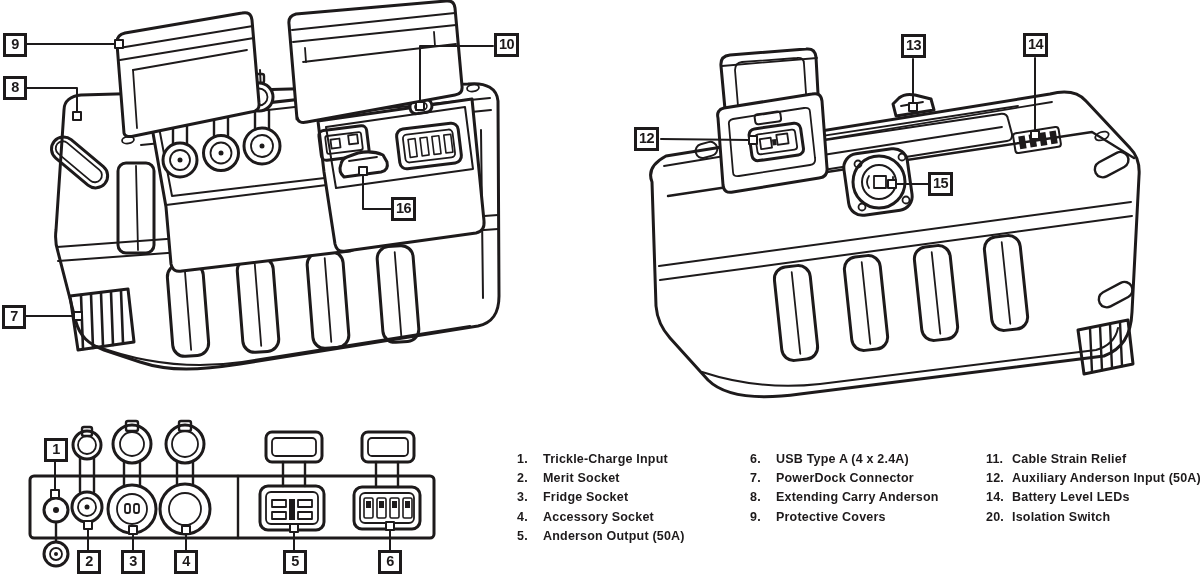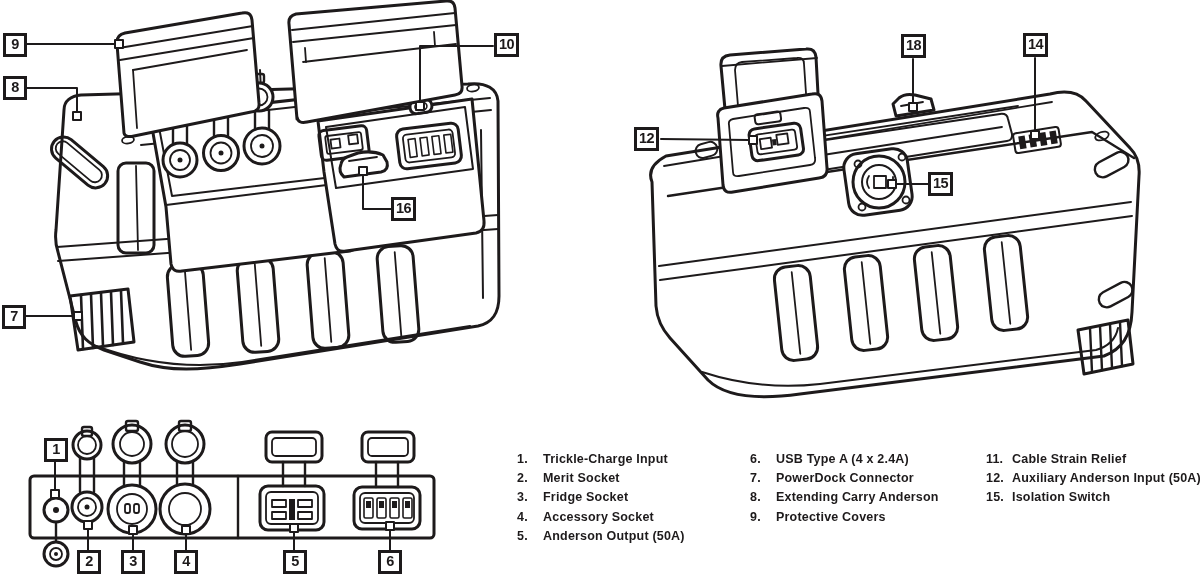--- a/index.html
+++ b/index.html
@@ -364,21 +364,21 @@
       </g>
     </g>
   </svg>
 
   <div class="callout" style="left:3px;top:33px">9</div>
   <div class="callout" style="left:3px;top:76px">8</div>
   <div class="callout" style="left:2px;top:305px">7</div>
   <div class="callout" style="left:494px;top:33px">10</div>
   <div class="callout" style="left:391px;top:197px">16</div>
   <div class="callout" style="left:634px;top:127px">12</div>
-  <div class="callout" style="left:901px;top:34px">18</div>
+  <div class="callout" style="left:901px;top:34px">13</div>
   <div class="callout" style="left:1023px;top:33px">14</div>
   <div class="callout" style="left:928px;top:172px">15</div>
   <div class="callout" style="left:44px;top:438px">1</div>
   <div class="callout" style="left:77px;top:550px">2</div>
   <div class="callout" style="left:121px;top:550px">3</div>
   <div class="callout" style="left:174px;top:550px">4</div>
   <div class="callout" style="left:283px;top:550px">5</div>
   <div class="callout" style="left:378px;top:550px">6</div>
 
   <div class="legend-col" style="left:517px">
@@ -424,18 +424,22 @@
   <div class="legend-col" style="left:986px">
     <div class="legend-row">
         <span class="num">11.</span>
         <span class="lbl">Cable Strain Relief</span>
       </div>
     <div class="legend-row">
         <span class="num">12.</span>
         <span class="lbl">Auxiliary Anderson Input (50A)</span>
       </div>
     <div class="legend-row">
-        <span class="num">15.</span>
+        <span class="num">14.</span>
+        <span class="lbl">Battery Level LEDs</span>
+      </div>
+    <div class="legend-row">
+        <span class="num">20.</span>
         <span class="lbl">Isolation Switch</span>
       </div>
   </div>
 
 </div>
 
 </body></html>

